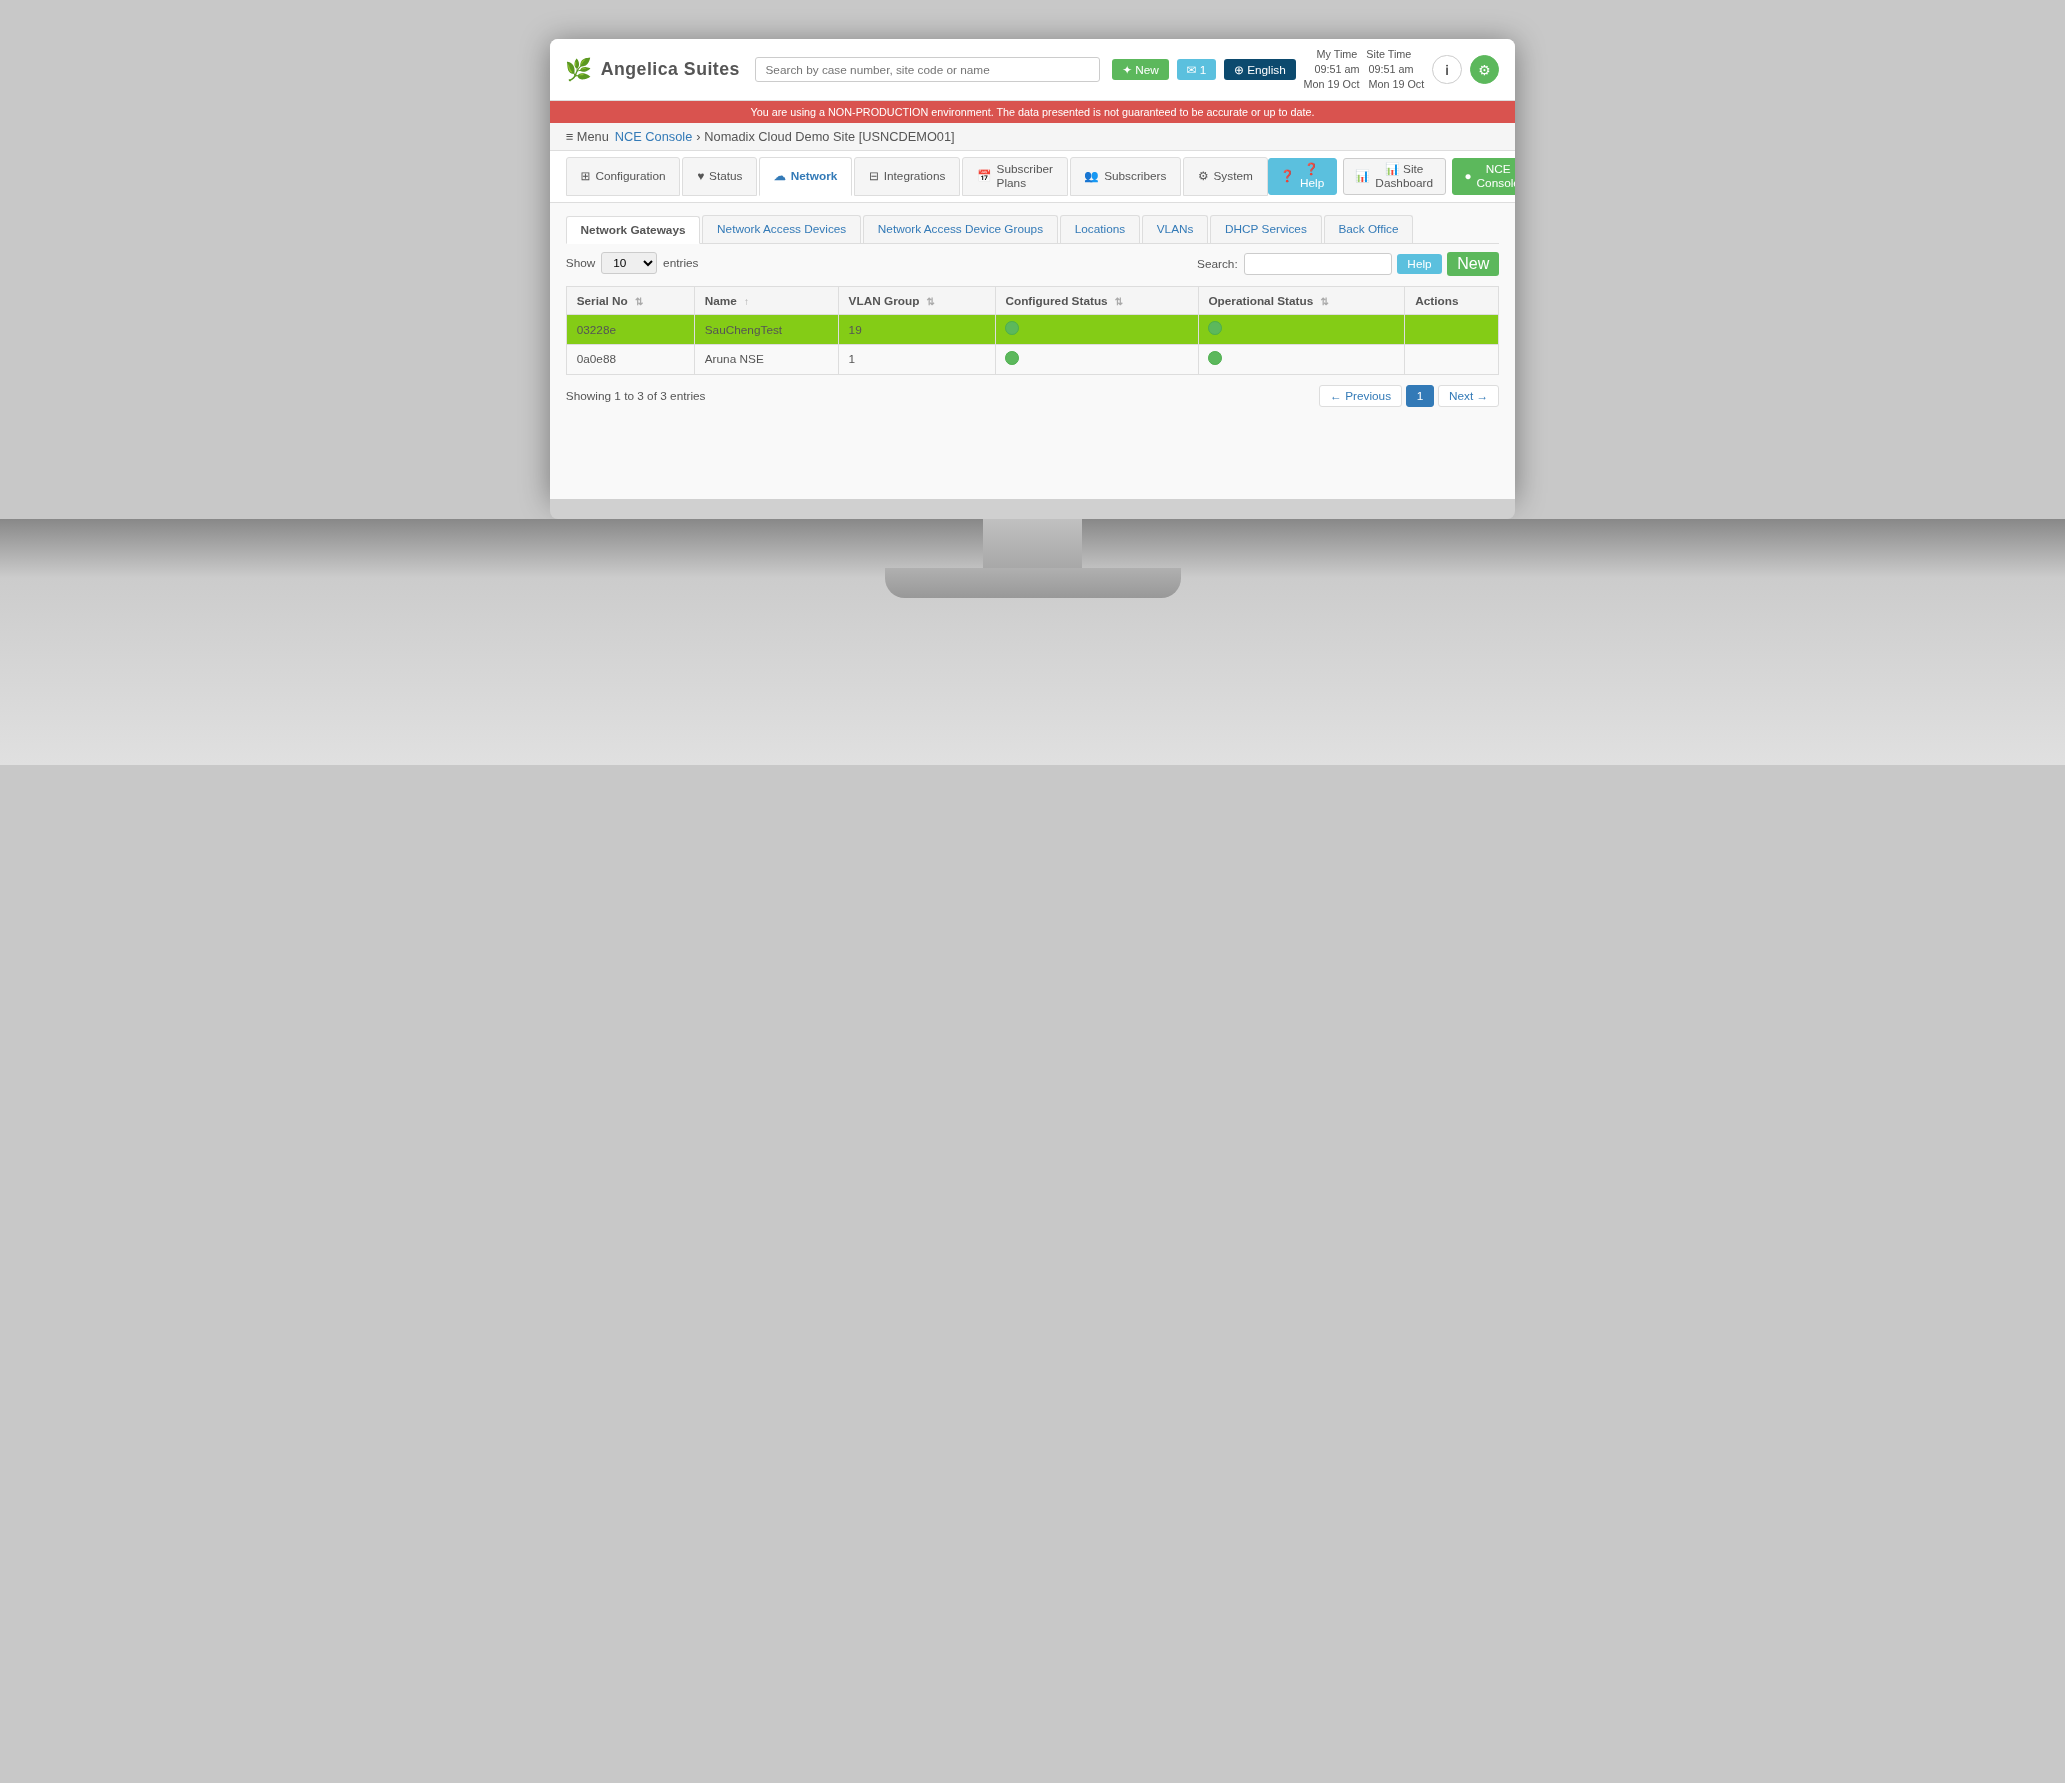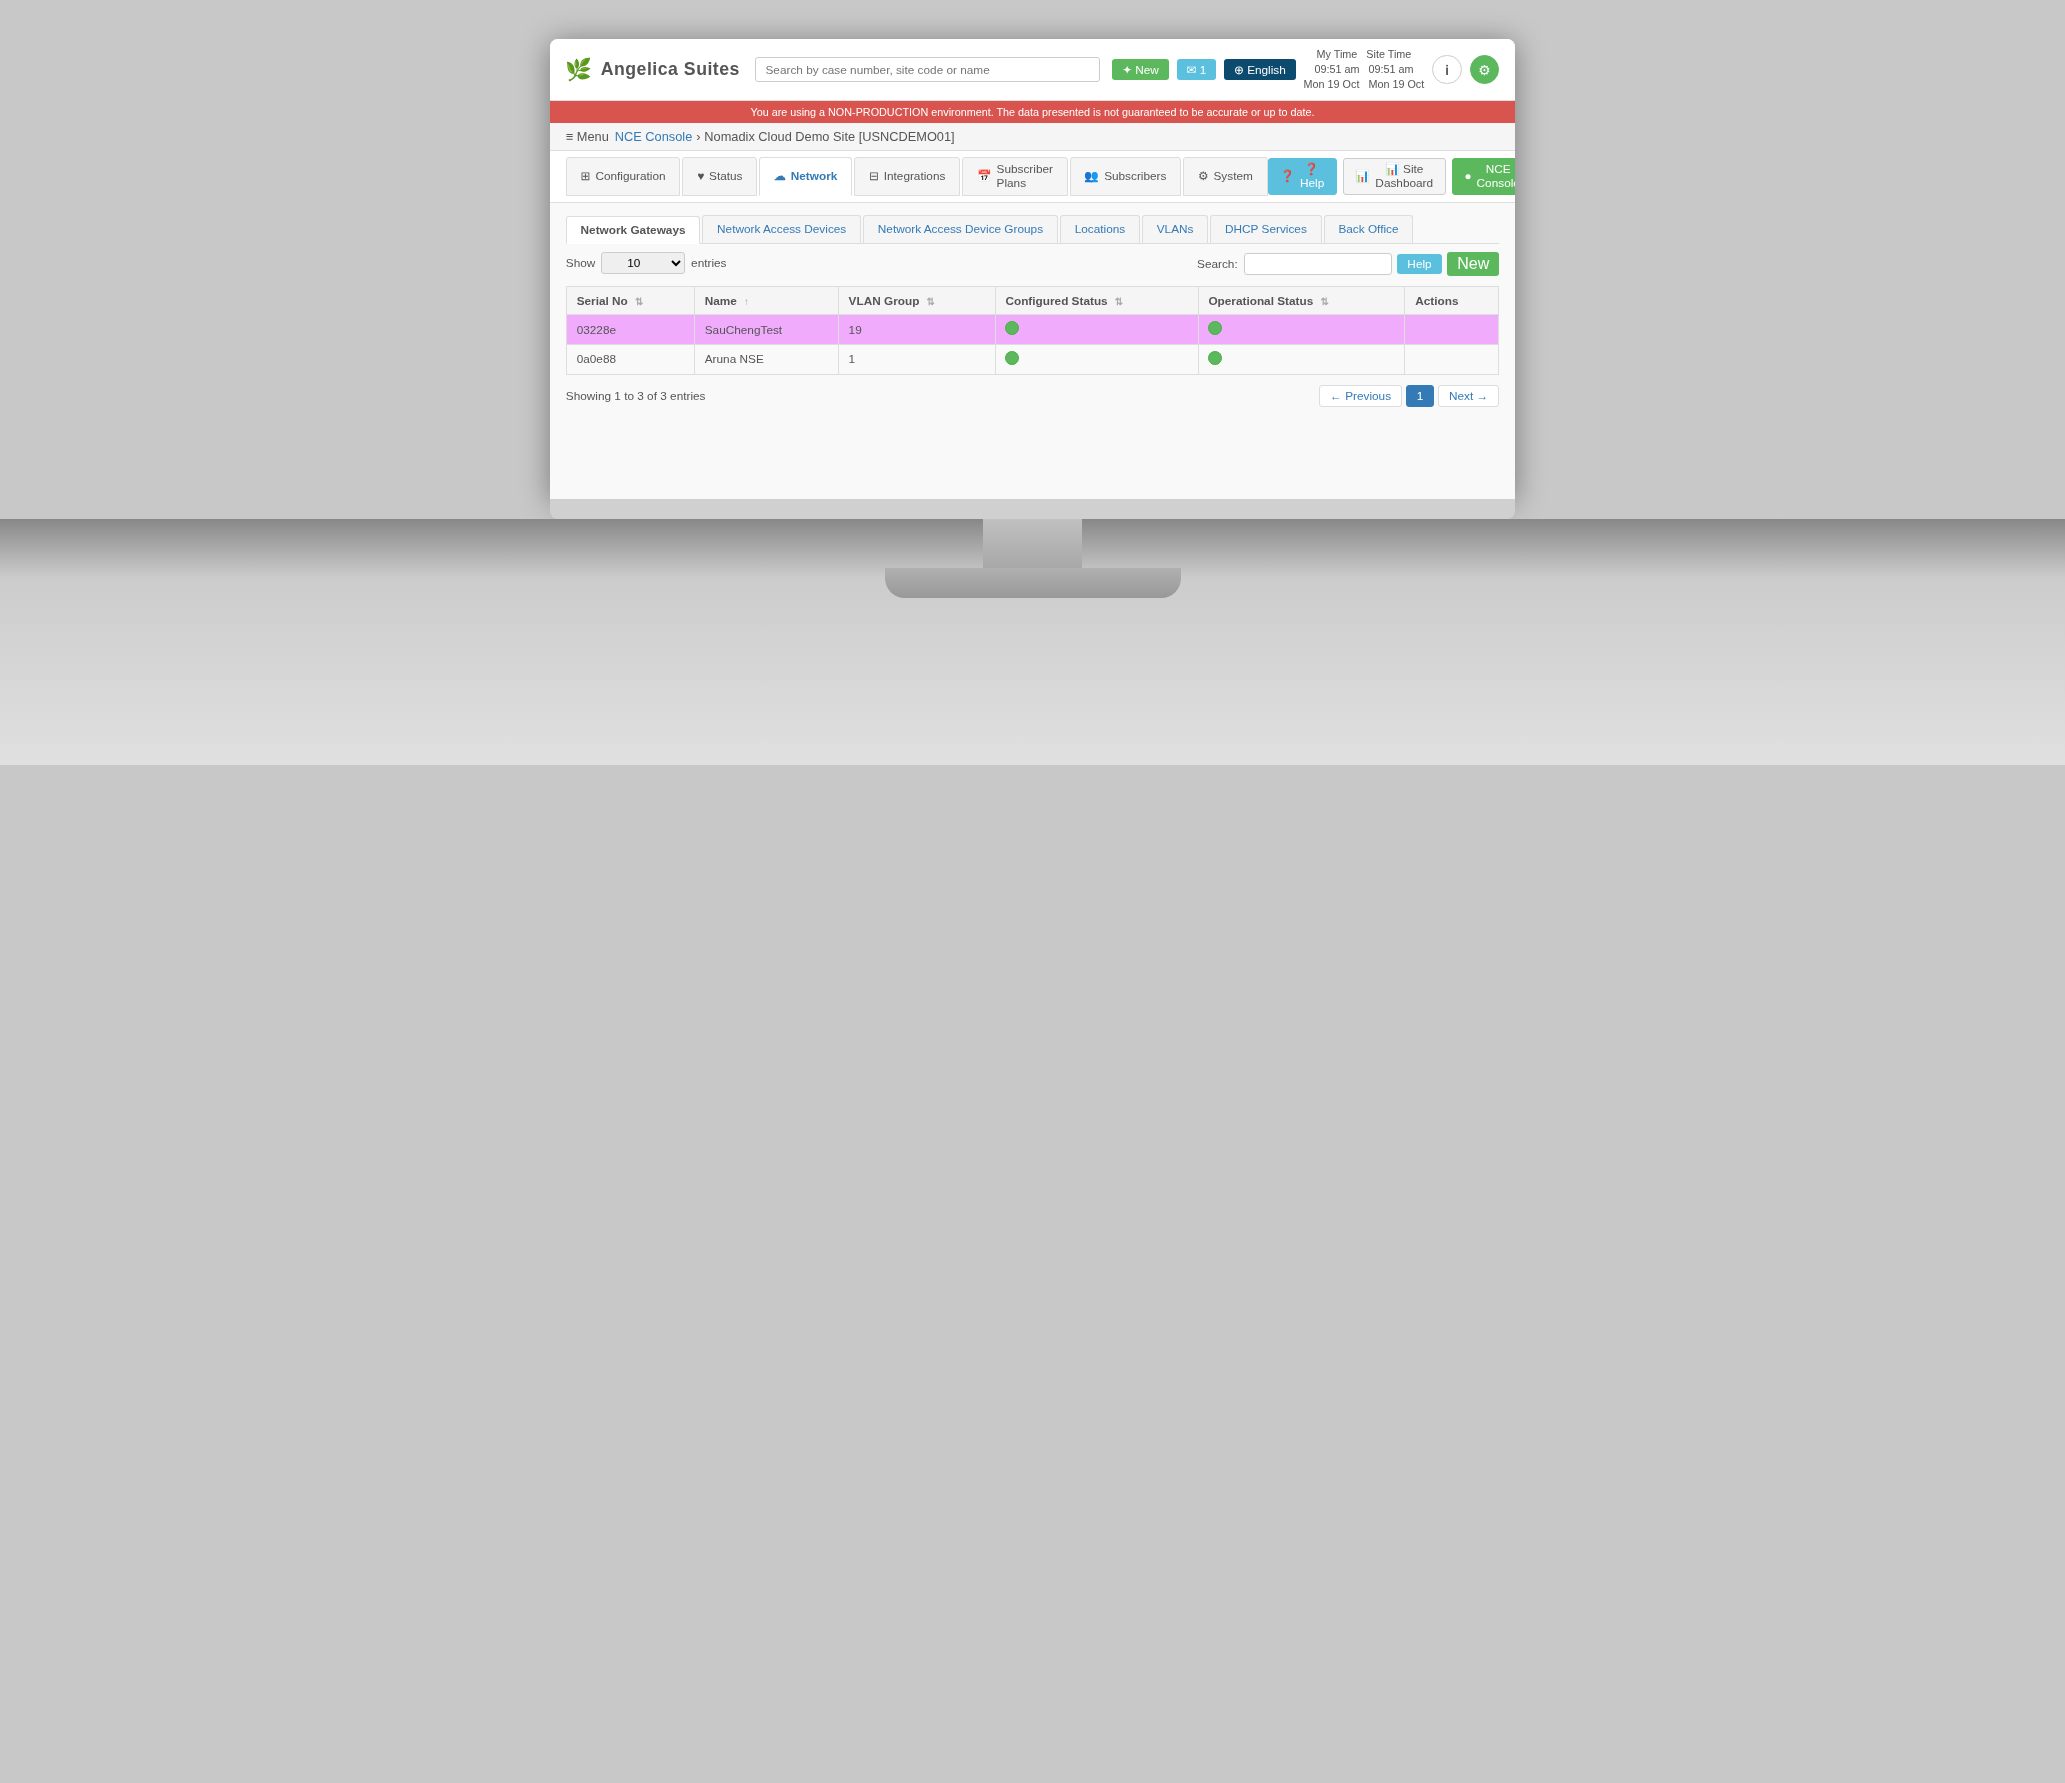--- a/index.html
+++ b/index.html
@@ -239,21 +239,21 @@
       margin-bottom: 9.9px;
     }
     .show-entries {
       display: flex;
       align-items: center;
       gap: 5.9px;
       font-size: 11.8px;
       color: #555;
     }
     .show-entries select {
-      padding: 2px 21px;
+      padding: 2px 7px;
       border: 1px solid #ccc;
       border-radius: 3px;
       font-size: 11.8px;
     }
     .search-area {
       display: flex;
       align-items: center;
       gap: 5.9px;
     }
     .search-area label {
@@ -284,21 +284,21 @@
       padding: 3px 9.9px;
       font-size: 16px;
       cursor: pointer;
     }
 
     
     .data-table {
       width: 100%;
       border-collapse: collapse;
       font-size: 11.8px;
-      background: #f0abfc;
+      background: #84cc16;
       border: 1px solid #ddd;
     }
     .data-table th {
       background: #f5f5f5;
       border: 1px solid #ddd;
       padding: 6.9px 9.9px;
       text-align: left;
       color: #555;
       font-weight: bold;
       cursor: pointer;

